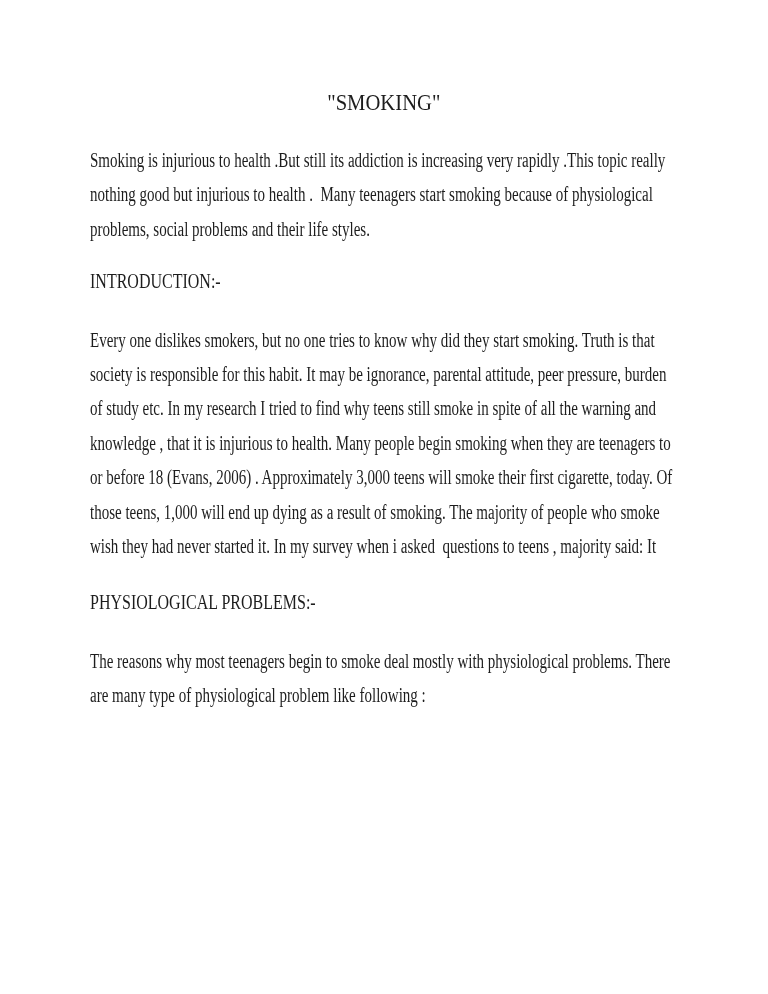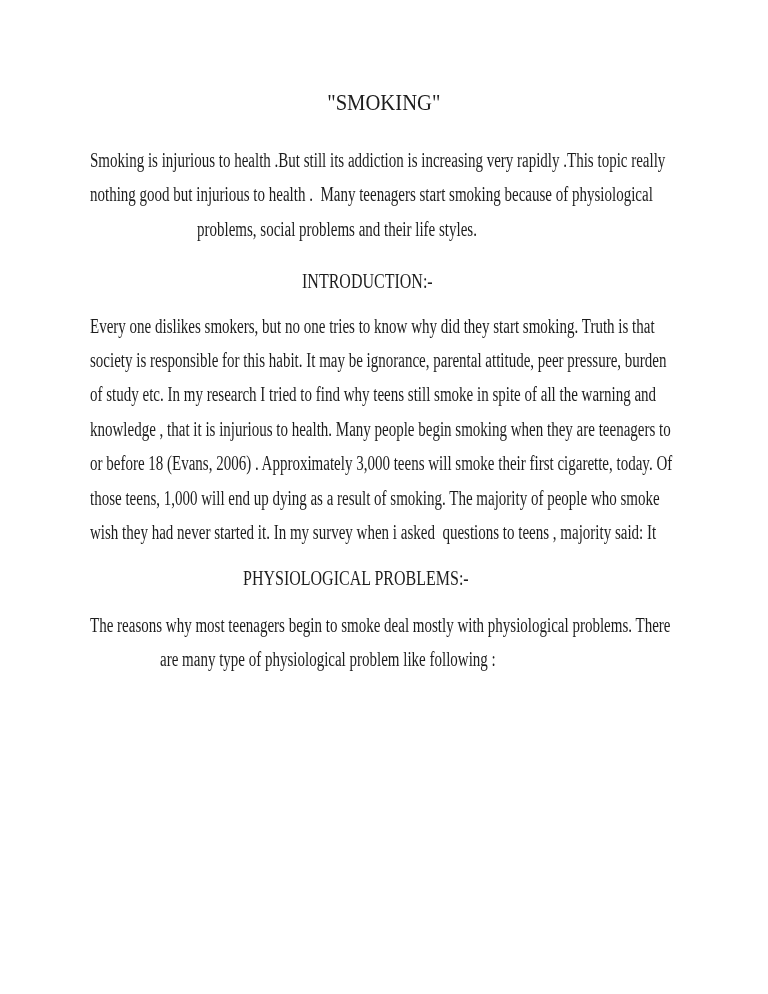--- a/index.html
+++ b/index.html
@@ -19,40 +19,40 @@
     font-size: 24px;
     line-height: 34px;
     white-space: nowrap;
   }
   .title-row .sx {
     display: inline-block;
     transform: scaleX(0.86);
     transform-origin: 50% 50%;
     white-space: pre;
   }
-  .block { margin: 0; text-align: center; }
+  .block { margin: 0; }
   .line {
     font-size: 20px;
     line-height: 34.4px;
     height: 34.4px;
     white-space: nowrap;
   }
   .line .sx {
     display: inline-block;
     transform: scaleX(0.75);
     transform-origin: 0 50%;
     white-space: pre;
   }
   .heading .line .sx { transform: scaleX(0.80); }
   
   .block-0 { margin-top: 24px; }
   .block-1 { margin-top: 18px; }
-  .block-2 { margin-top: 10px; }
-  .block-3 { margin-top: 12px; }
-  .block-4 { margin-top: 12px; }
+  .block-2 { margin-top: 24px; }
+  .block-3 { margin-top: 22px; }
+  .block-4 { margin-top: 24px; }
 </style>
 </head>
 <body>
 
 <div class="page">
   <div class="content">
     <div class="title-row">
       <span class="sx">"SMOKING"</span>
     </div>
     <div id="doc-body">

